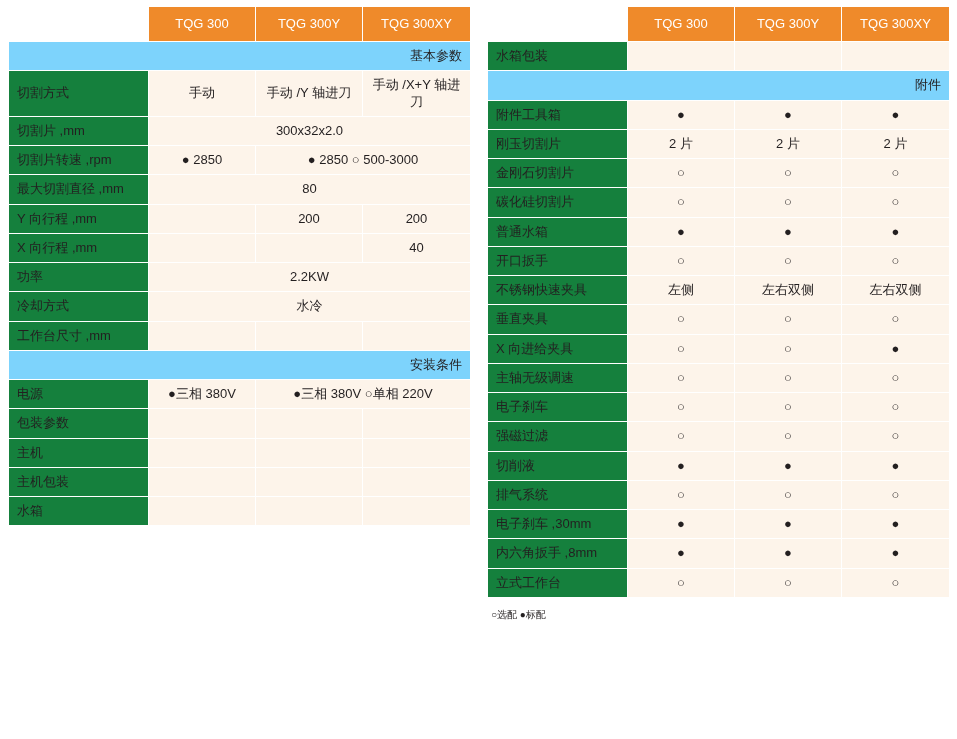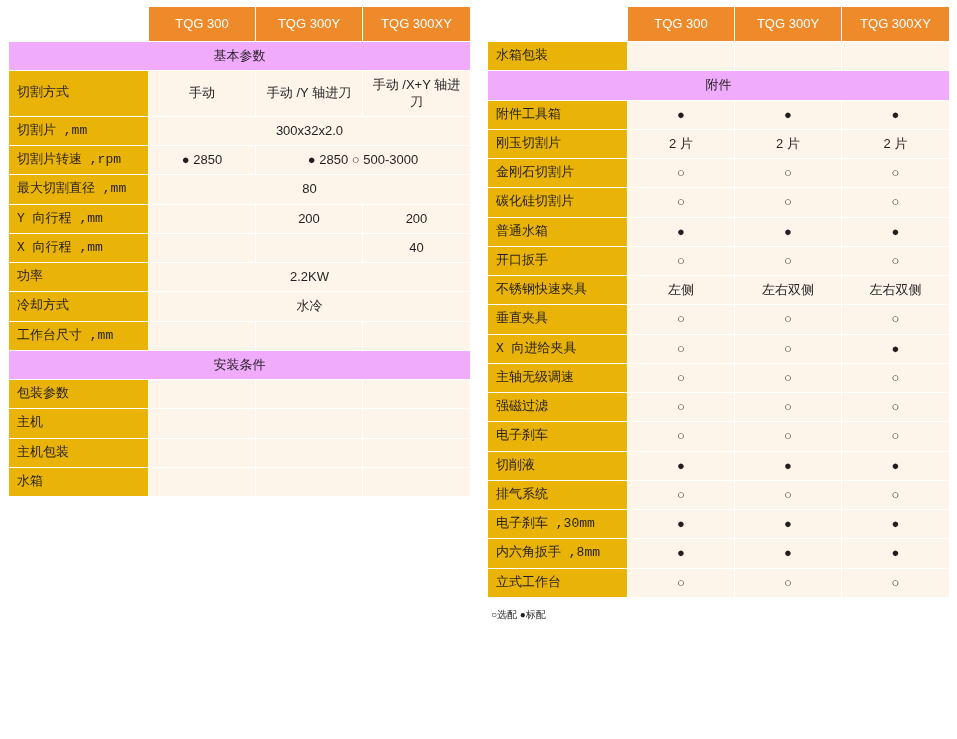--- a/index.html
+++ b/index.html
@@ -50,30 +50,29 @@
     text-align: center;
     height: 22px;
     padding: 5px 4px;
   }
   .hdr td.blank {
     background: #ffffff;
     border-color: #ffffff;
   }
   
   .lbl {
-    background: #eab308;
+    background: #15803d;
     text-align: left;
     width: 140px;
-    font-family: Liberation Mono, monospace;
   }
   
   .band td {
-    background: #f0abfc;
+    background: #7dd3fc;
     font-weight: bold;
-    text-align: center;
+    text-align: right;
   }
   
   .val {
     background: #fdf4ea;
     text-align: center;
   }
   .note {
     margin-top: 10px;
     font-size: 10px;
     color: #231f20;
@@ -145,20 +144,25 @@
           <tr>
             <td class="lbl">工作台尺寸 ,mm</td>
             <td class="val"></td>
             <td class="val"></td>
             <td class="val"></td>
           </tr>
           <tr class="band">
             <td colspan="4">安装条件</td>
           </tr>
           <tr>
+            <td class="lbl">电源</td>
+            <td class="val">●三相 380V</td>
+            <td class="val" colspan="2">●三相 380V ○单相 220V</td>
+          </tr>
+          <tr>
             <td class="lbl">包装参数</td>
             <td class="val"></td>
             <td class="val"></td>
             <td class="val"></td>
           </tr>
           <tr>
             <td class="lbl">主机</td>
             <td class="val"></td>
             <td class="val"></td>
             <td class="val"></td>
@@ -257,27 +261,27 @@
             <td class="val">○</td>
             <td class="val">●</td>
           </tr>
           <tr>
             <td class="lbl">主轴无级调速</td>
             <td class="val">○</td>
             <td class="val">○</td>
             <td class="val">○</td>
           </tr>
           <tr>
+            <td class="lbl">电子刹车</td>
+            <td class="val">○</td>
+            <td class="val">○</td>
+            <td class="val">○</td>
+          </tr>
+          <tr>
             <td class="lbl">强磁过滤</td>
-            <td class="val">○</td>
-            <td class="val">○</td>
-            <td class="val">○</td>
-          </tr>
-          <tr>
-            <td class="lbl">电子刹车</td>
             <td class="val">○</td>
             <td class="val">○</td>
             <td class="val">○</td>
           </tr>
           <tr>
             <td class="lbl">切削液</td>
             <td class="val">●</td>
             <td class="val">●</td>
             <td class="val">●</td>
           </tr>

